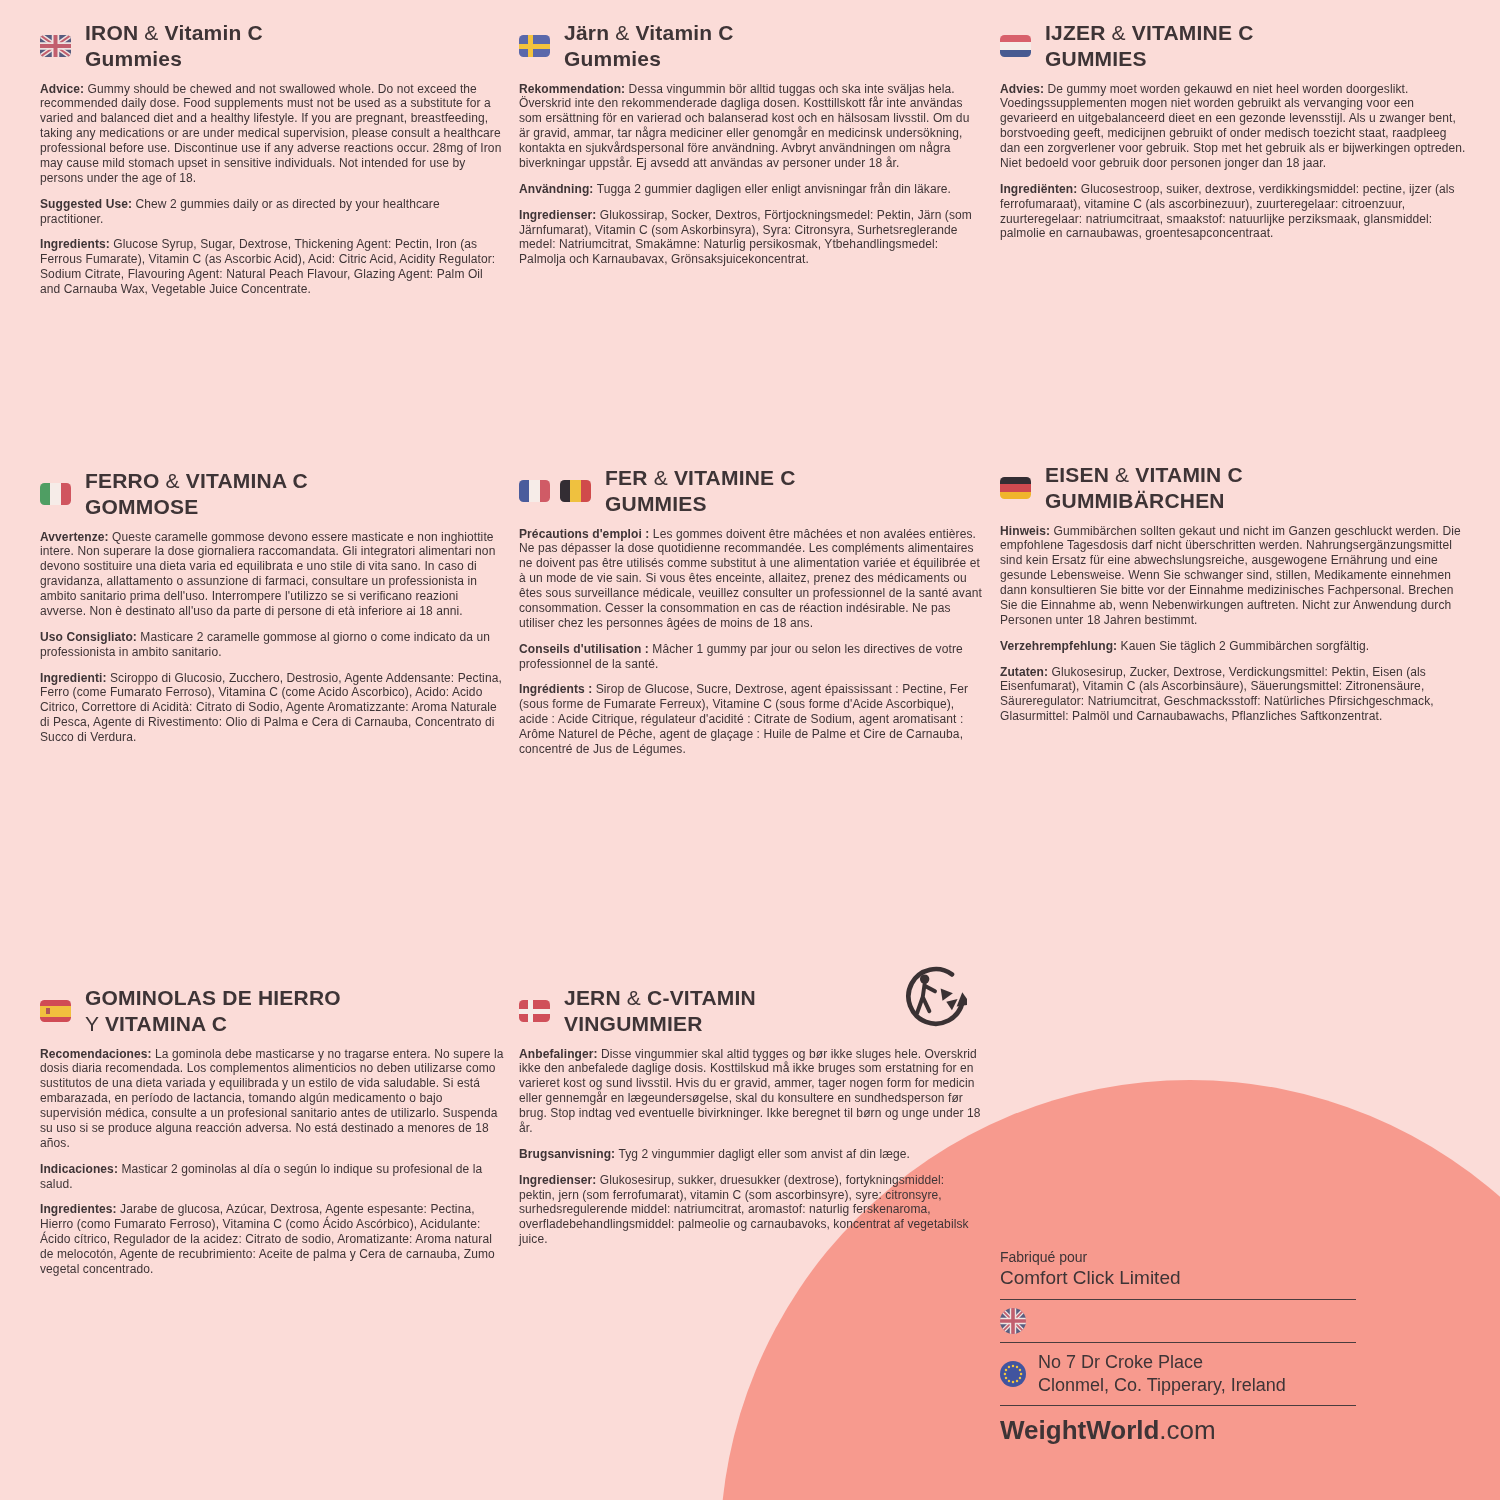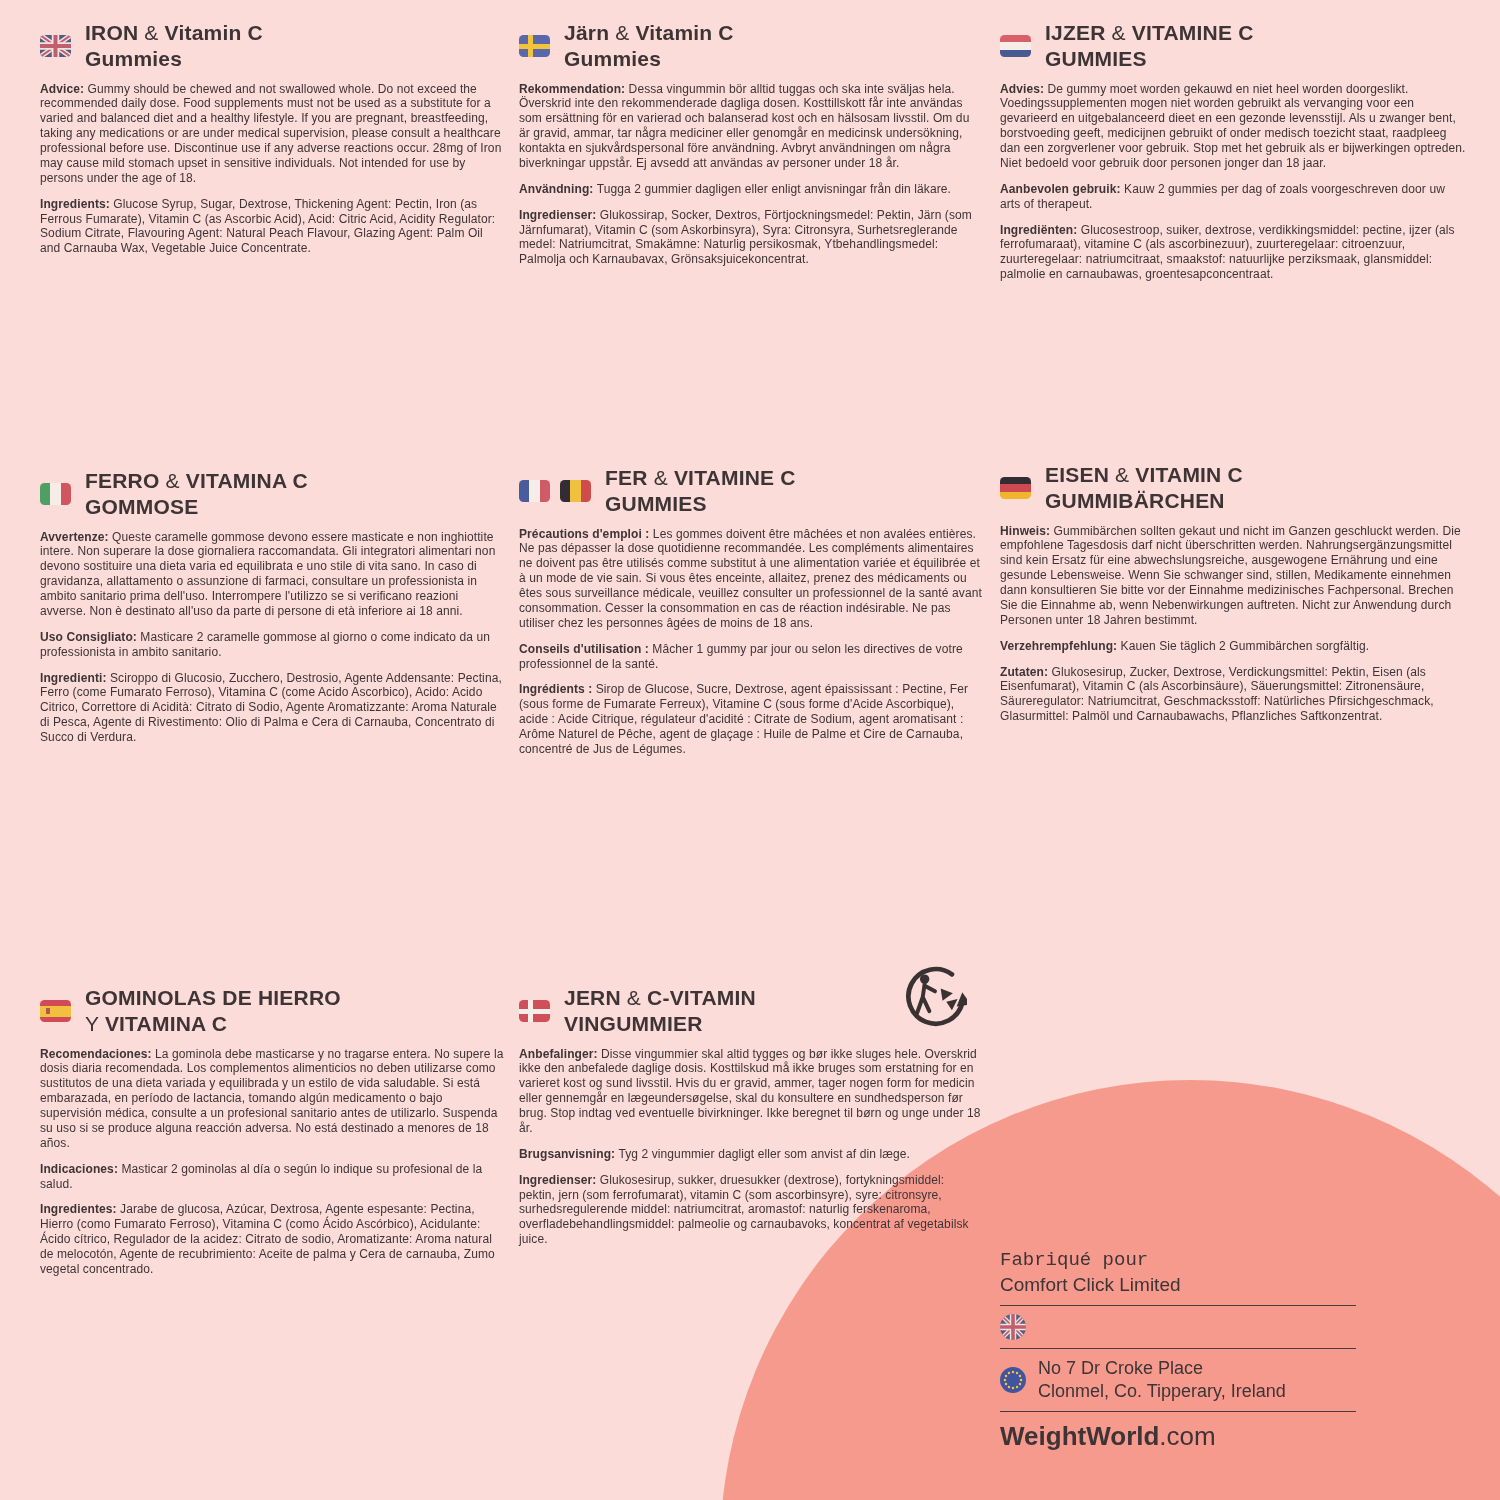--- a/index.html
+++ b/index.html
@@ -47,21 +47,21 @@
     background-size:4px 6px,100% 11px;background-position:6px 8px,0 5.5px;background-repeat:no-repeat;}
   .flag-denmark{background-color:#d0505a;
     background-image:linear-gradient(#f6ece8,#f6ece8),linear-gradient(#f6ece8,#f6ece8);
     background-size:5px 100%,100% 5px;background-position:9px 0,0 8.5px;background-repeat:no-repeat;}
   .flag-sweden{background-color:#5a68ab;
     background-image:linear-gradient(#f3c33c,#f3c33c),linear-gradient(#f3c33c,#f3c33c);
     background-size:5px 100%,100% 5px;background-position:9px 0,0 8.5px;background-repeat:no-repeat;}
   .triman{position:absolute;left:903px;top:964px;width:64px;height:66px;z-index:2;}
   .footer{position:absolute;left:1000px;top:1248px;width:372px;z-index:3;
           font-size:18px;line-height:1.3;}
-  .footer .made-for{font-size:19px;font-family:Liberation Mono, monospace;}
+  .footer .made-for{font-size:14px;}
   .footer .company{font-size:19px;font-weight:400;margin-bottom:4px;}
   .rule{border:0;border-top:1.6px solid #4a3c3e;margin:8px 0;width:356px;}
   .addr{display:flex;gap:12px;align-items:center;margin:2px 0;}
   .flag-round{width:26px;height:26px;flex:0 0 auto;}
   .flag-round svg{display:block;}
   .addr-lines{font-size:18px;line-height:1.28;}
   .site{font-size:26px;margin-top:2px;}
   .site .b{font-weight:700;}
 </style>
 </head>
@@ -83,20 +83,21 @@
             </svg>
           </span>
         </span>
       <h2 class="sec-title">
           <div><span class="tb">IRON</span><span class="reg"> &amp; </span><span class="tb">Vitamin C</span></div>
           <div><span class="tb">Gummies</span></div>
         </h2>
     </header>
     <div class="sec-body">
         <p class="para"><strong>Advice:</strong> Gummy should be chewed and not swallowed whole. Do not exceed the recommended daily dose. Food supplements must not be used as a substitute for a varied and balanced diet and a healthy lifestyle. If you are pregnant, breastfeeding, taking any medications or are under medical supervision, please consult a healthcare professional before use. Discontinue use if any adverse reactions occur. 28mg of Iron may cause mild stomach upset in sensitive individuals. Not intended for use by persons under the age of 18.</p>
+        <p class="para"><strong>Suggested Use:</strong> Chew 2 gummies daily or as directed by your healthcare practitioner.</p>
         <p class="para"><strong>Ingredients:</strong> Glucose Syrup, Sugar, Dextrose, Thickening Agent: Pectin, Iron (as Ferrous Fumarate), Vitamin C (as Ascorbic Acid), Acid: Citric Acid, Acidity Regulator: Sodium Citrate, Flavouring Agent: Natural Peach Flavour, Glazing Agent: Palm Oil and Carnauba Wax, Vegetable Juice Concentrate.</p>
       </div>
   </section>
     <section class="section sec-it">
     <header class="sec-header">
       <span class="sec-flags">
           <span class="flag flag-italy"></span>
         </span>
       <h2 class="sec-title">
           <div><span class="tb">FERRO</span><span class="reg"> &amp; </span><span class="tb">VITAMINA C</span></div>
@@ -179,21 +180,20 @@
       <span class="sec-flags">
           <span class="flag flag-netherlands"></span>
         </span>
       <h2 class="sec-title">
           <div><span class="tb">IJZER</span><span class="reg"> &amp; </span><span class="tb">VITAMINE C</span></div>
           <div><span class="tb">GUMMIES</span></div>
         </h2>
     </header>
     <div class="sec-body">
         <p class="para"><strong>Advies:</strong> De gummy moet worden gekauwd en niet heel worden doorgeslikt. Voedingssupplementen mogen niet worden gebruikt als vervanging voor een gevarieerd en uitgebalanceerd dieet en een gezonde levensstijl. Als u zwanger bent, borstvoeding geeft, medicijnen gebruikt of onder medisch toezicht staat, raadpleeg dan een zorgverlener voor gebruik. Stop met het gebruik als er bijwerkingen optreden. Niet bedoeld voor gebruik door personen jonger dan 18 jaar.</p>
-        <p class="para"><strong>Aanbevolen gebruik:</strong> Kauw 2 gummies per dag of zoals voorgeschreven door uw arts of therapeut.</p>
         <p class="para"><strong>Ingrediënten:</strong> Glucosestroop, suiker, dextrose, verdikkingsmiddel: pectine, ijzer (als ferrofumaraat), vitamine C (als ascorbinezuur), zuurteregelaar: citroenzuur, zuurteregelaar: natriumcitraat, smaakstof: natuurlijke perziksmaak, glansmiddel: palmolie en carnaubawas, groentesapconcentraat.</p>
       </div>
   </section>
     <section class="section sec-de">
     <header class="sec-header">
       <span class="sec-flags">
           <span class="flag flag-germany"></span>
         </span>
       <h2 class="sec-title">
           <div><span class="tb">EISEN</span><span class="reg"> &amp; </span><span class="tb">VITAMIN C</span></div>

